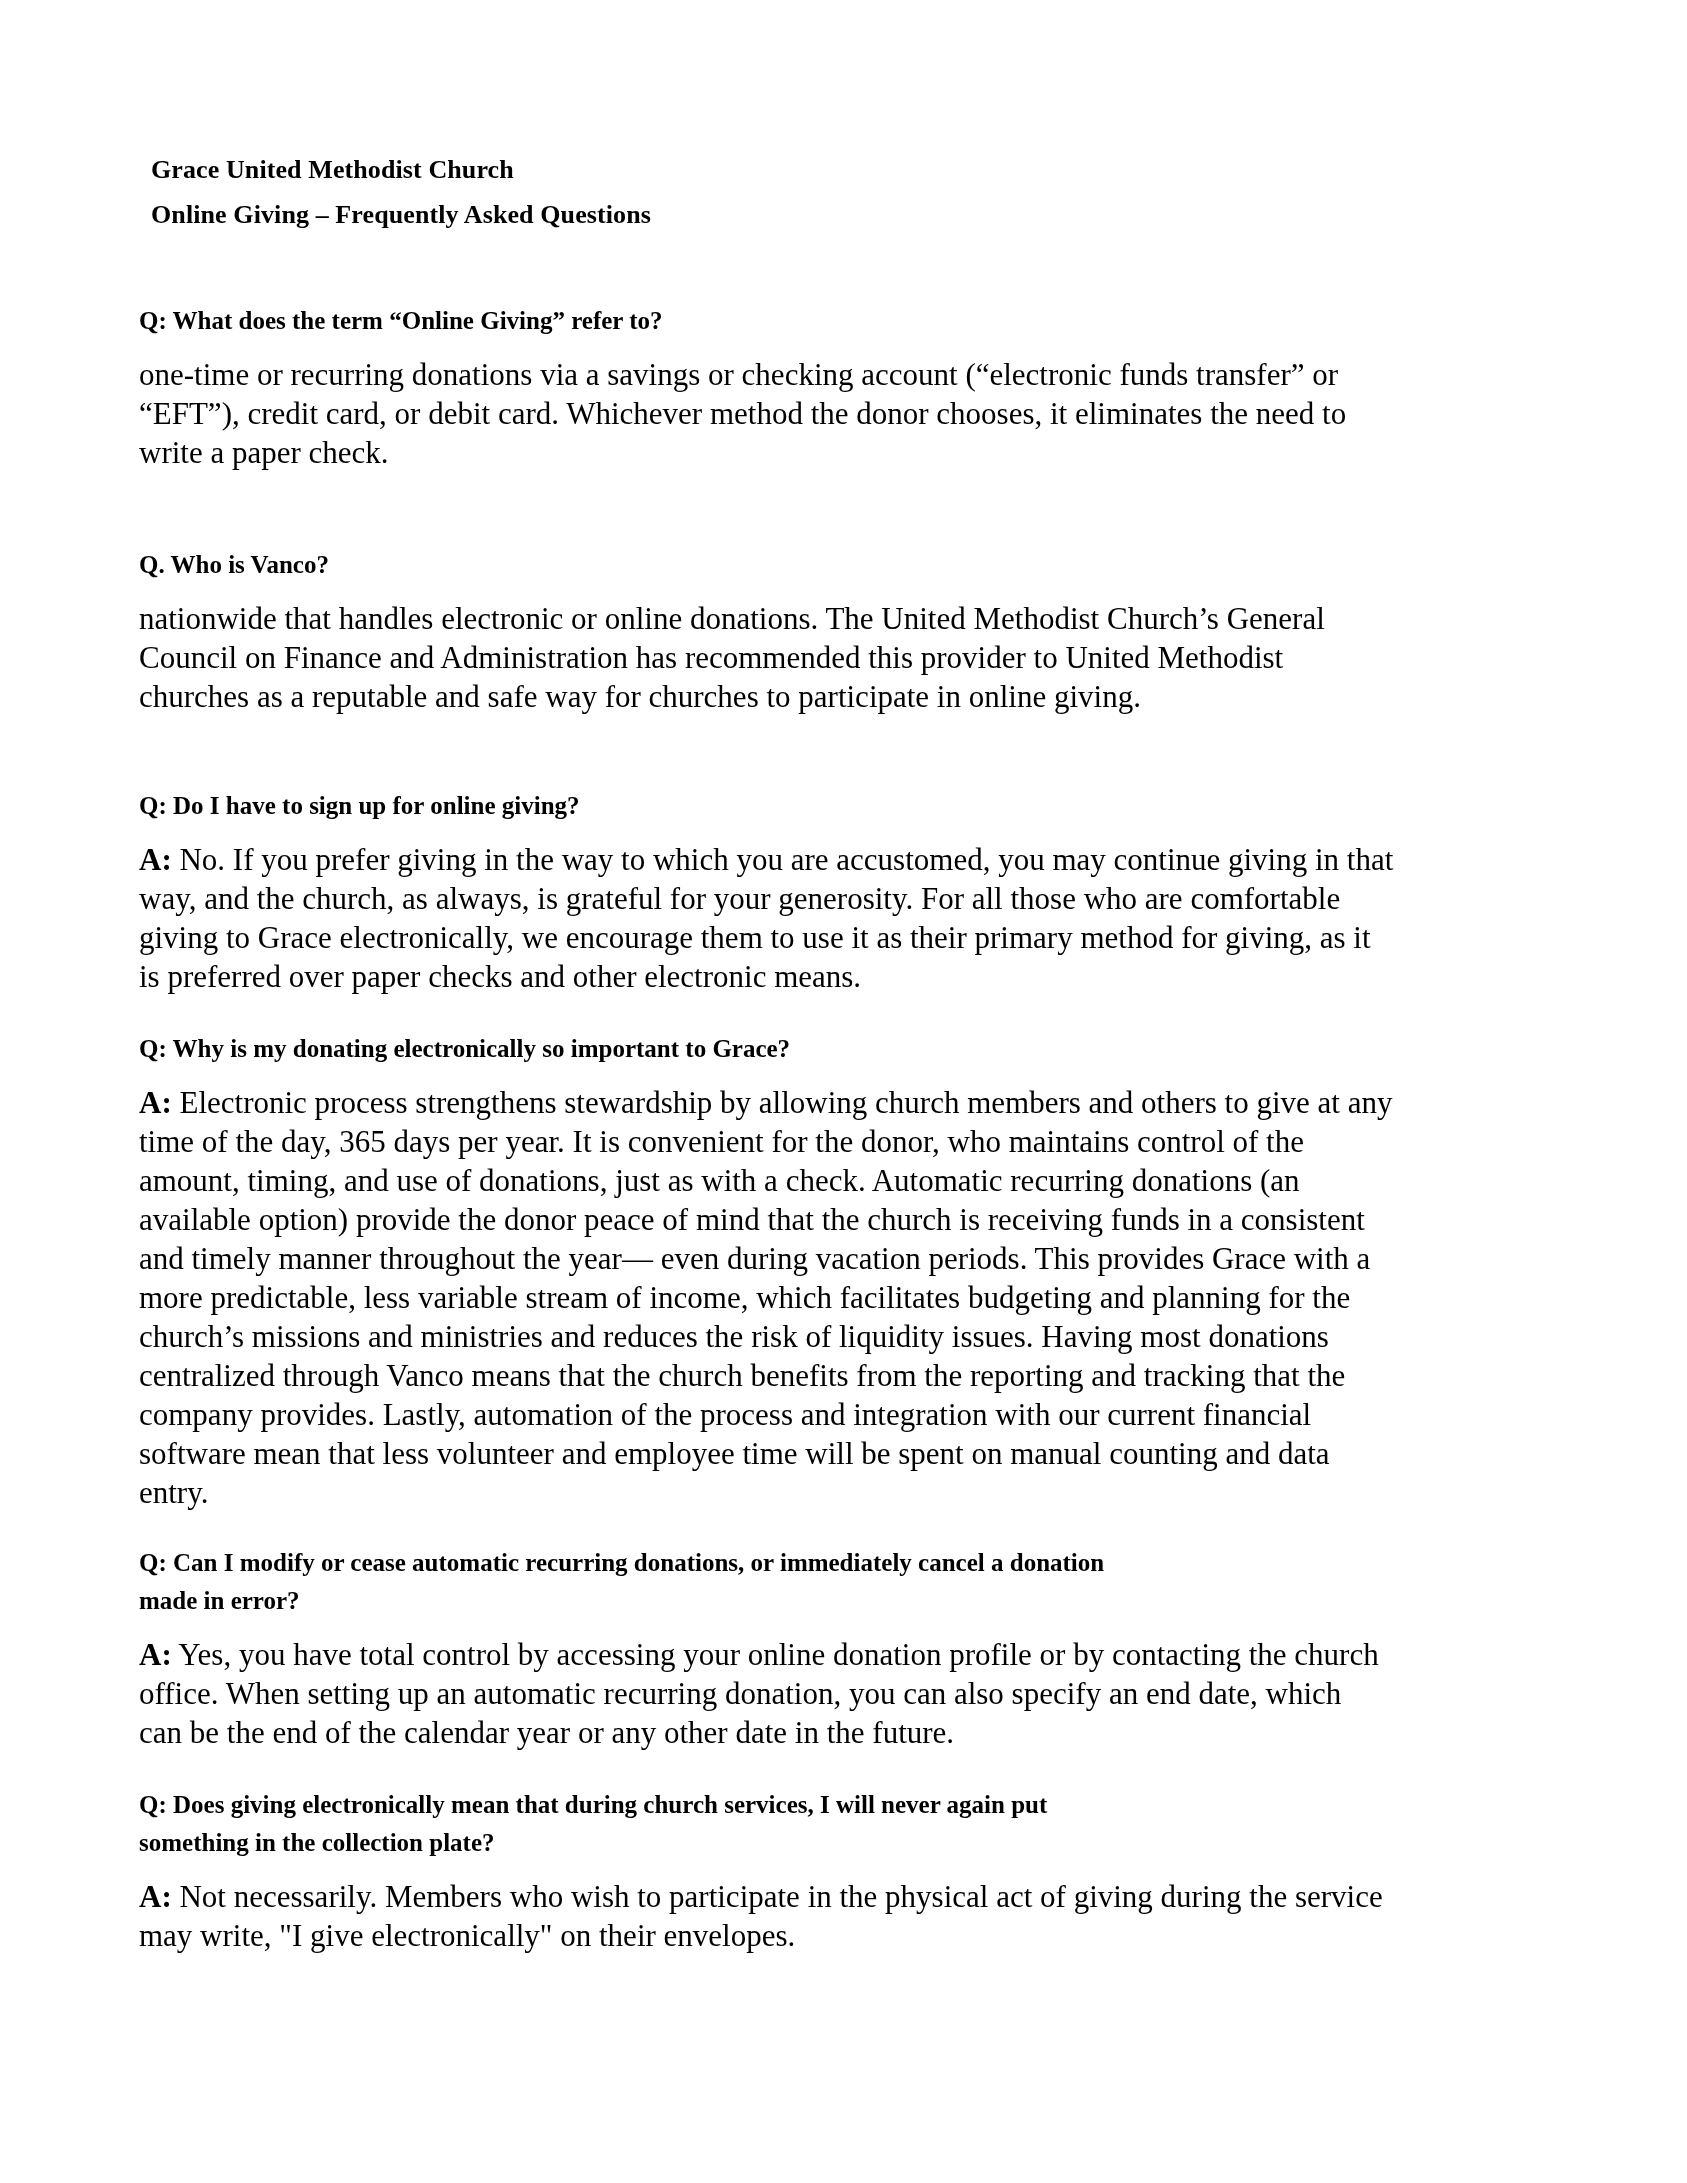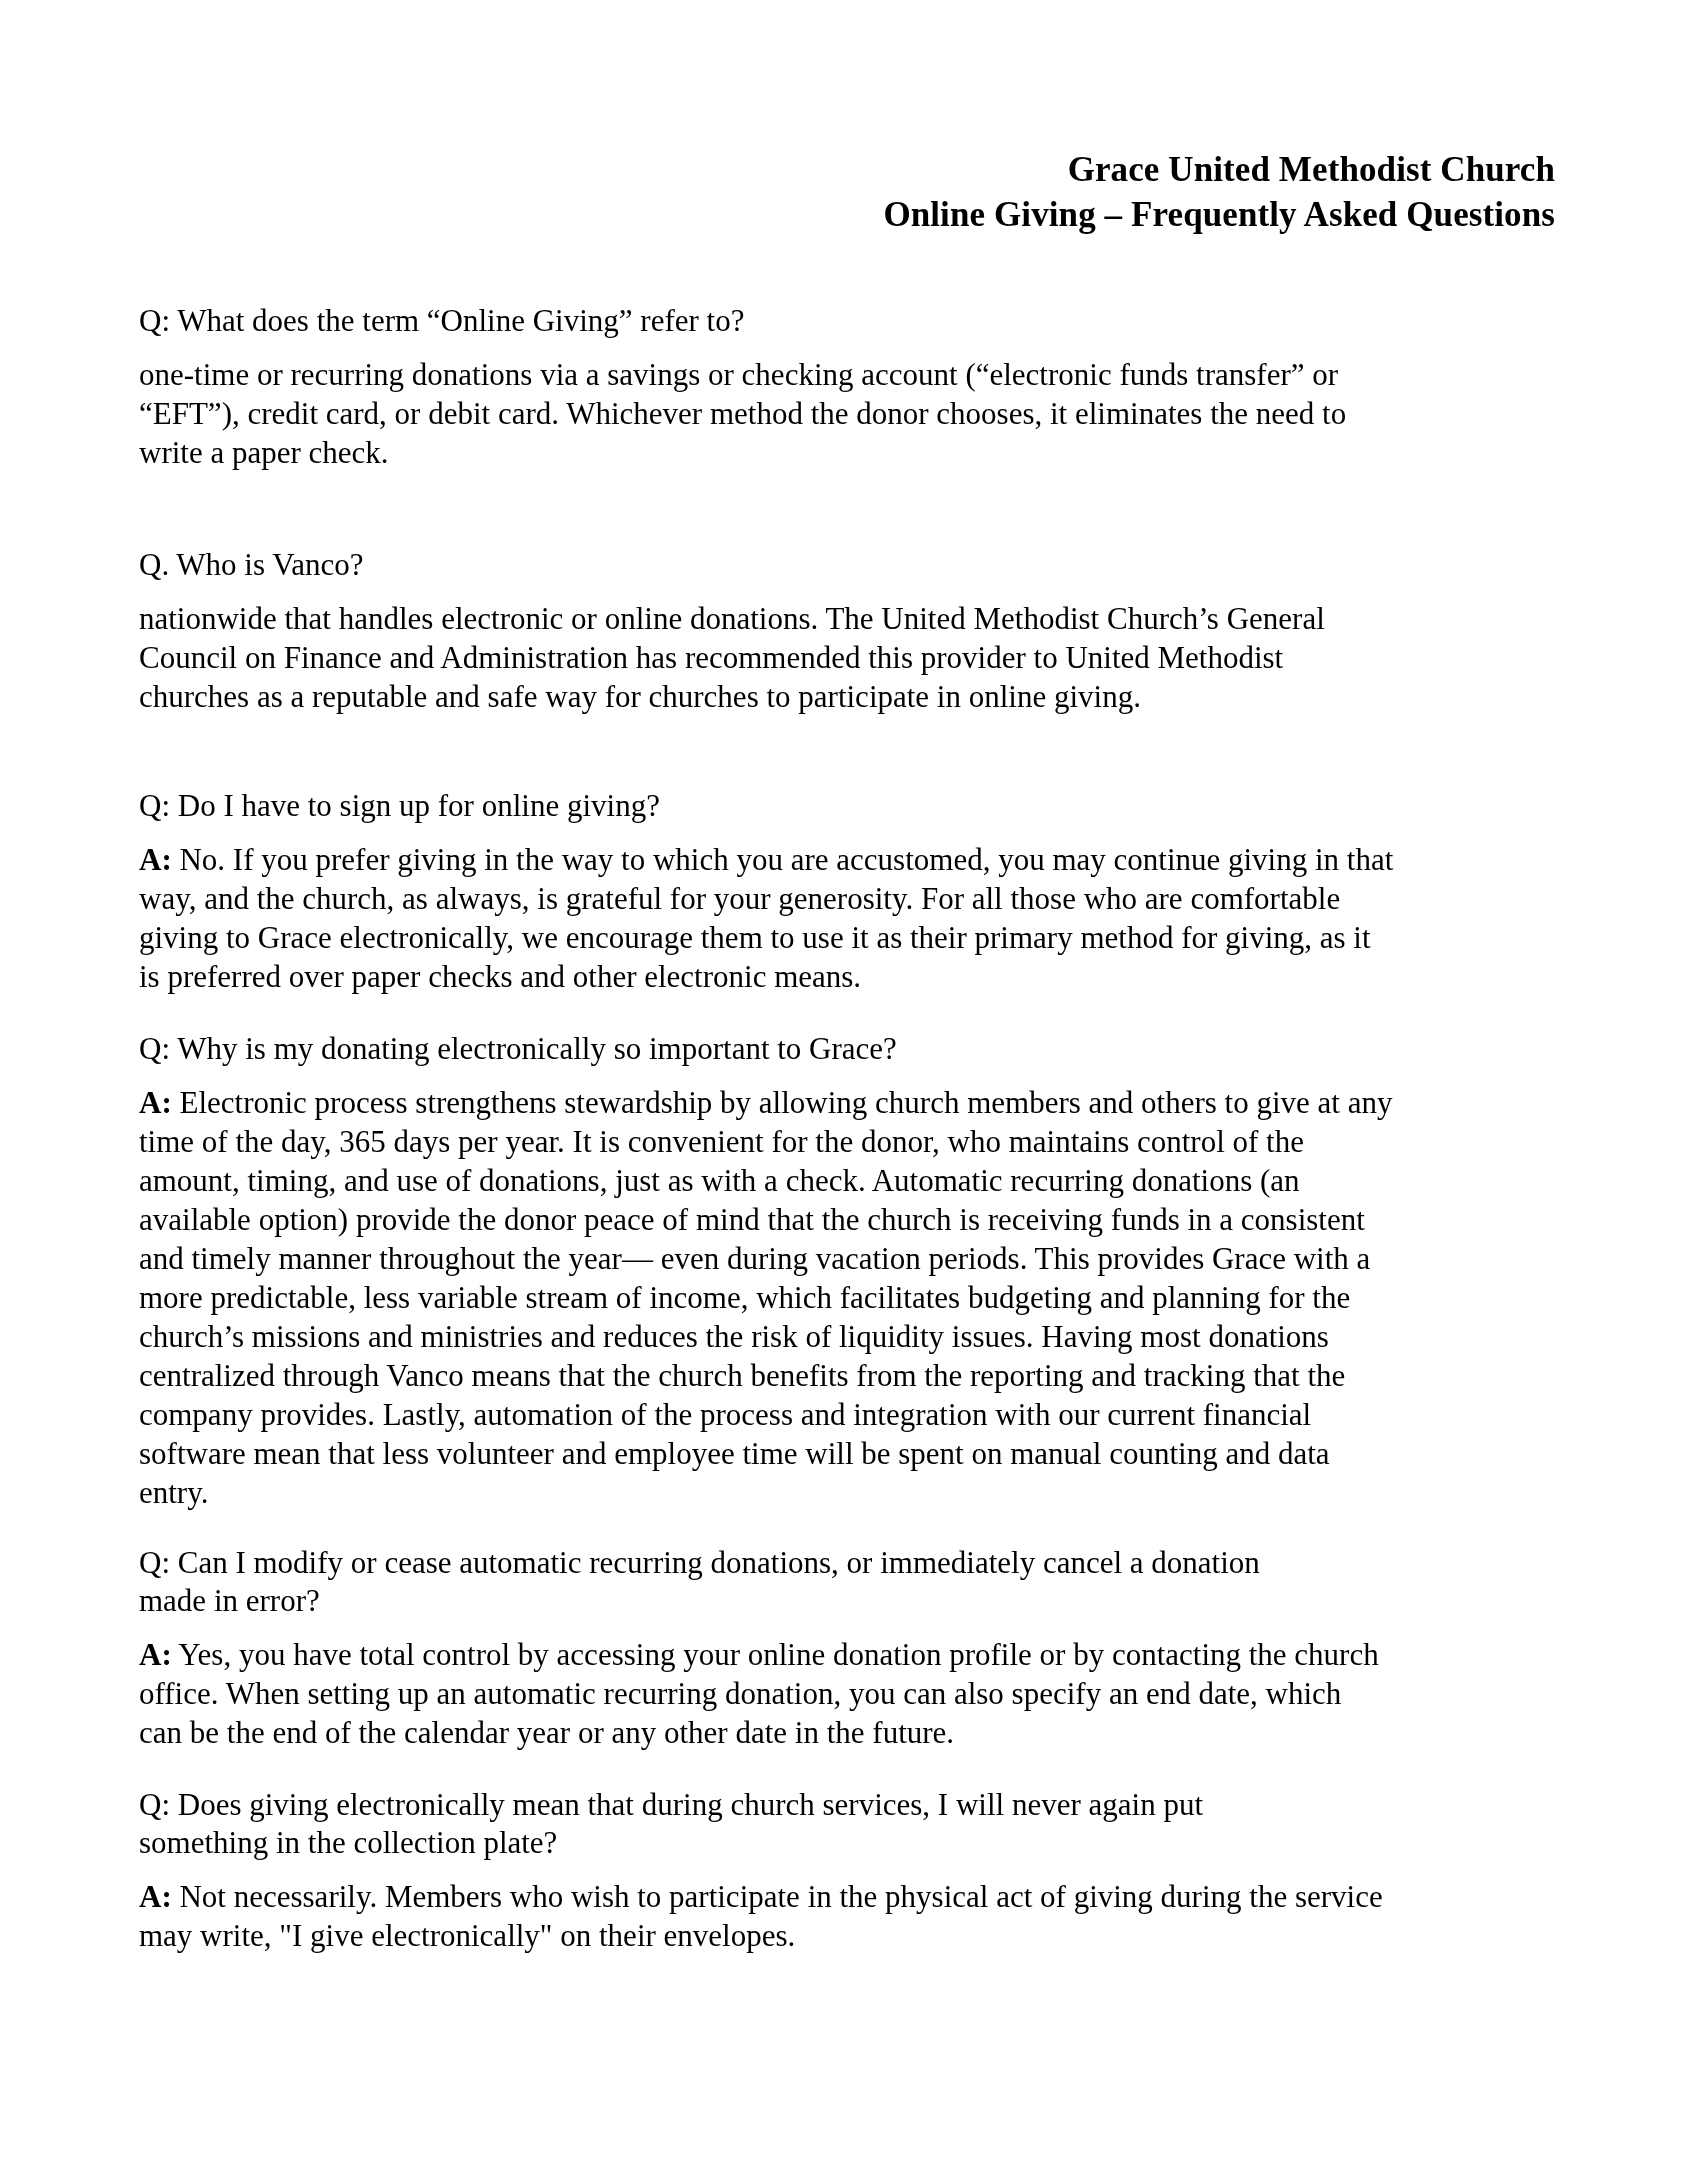--- a/index.html
+++ b/index.html
@@ -16,38 +16,38 @@
     font-family: "Liberation Serif", "DejaVu Serif", serif;
   }
   .page {
     position: absolute;
     left: 139px;
     top: 0;
     width: 1416px;
   }
   .title-block {
     position: absolute;
-    left: 0;
+    left: 12px;
     width: 1416px;
     top: 147px;
-    text-align: right;
+    text-align: left;
     font-weight: bold;
-    font-size: 35px;
+    font-size: 26px;
     line-height: 45px;
     letter-spacing: 0.1px;
   }
   .title-line { display: block; white-space: nowrap; }
   .faq {
     position: absolute;
     left: 0;
     width: 1456px;
   }
   .q {
-    font-weight: normal;
-    font-size: 31px;
+    font-weight: bold;
+    font-size: 25px;
     line-height: 38px;
     margin: 0 0 14.6px 0;
   }
   .a {
     font-size: 31px;
     line-height: 39px;
     margin: 0;
   }
   .line { display: block; white-space: nowrap; }
   .prefix { font-weight: bold; }

